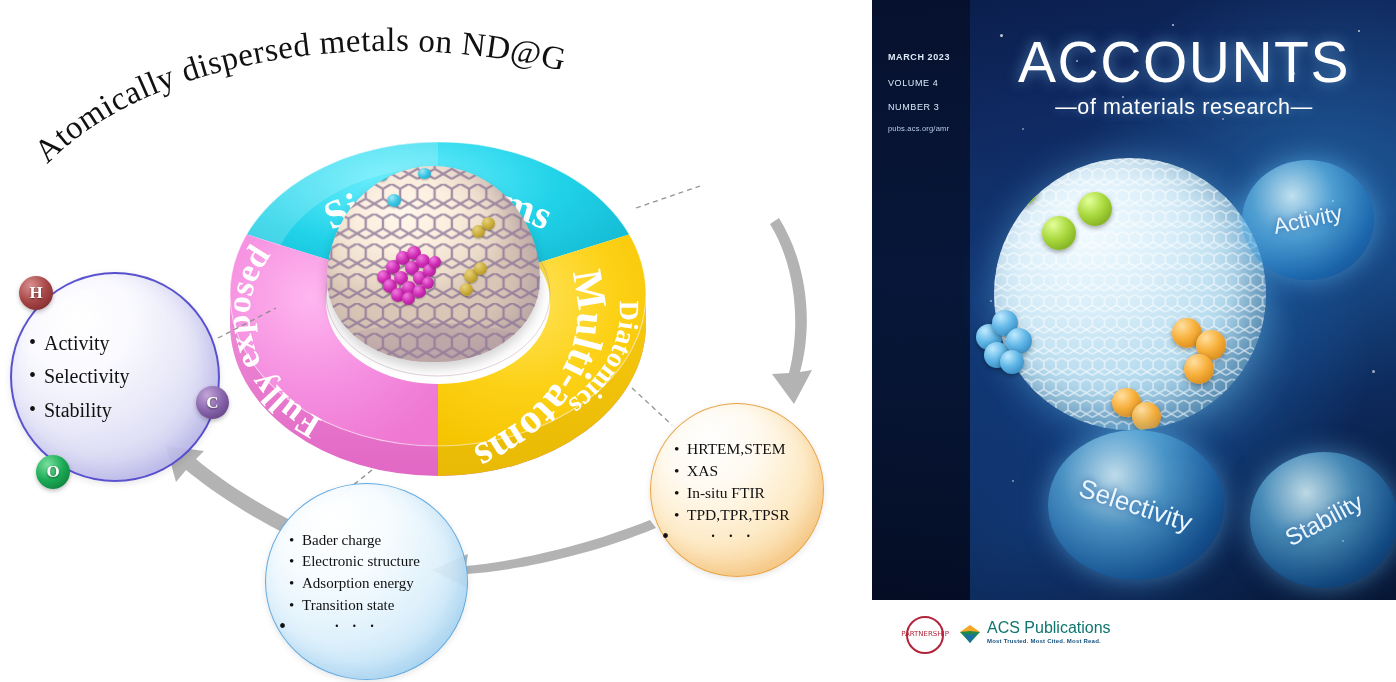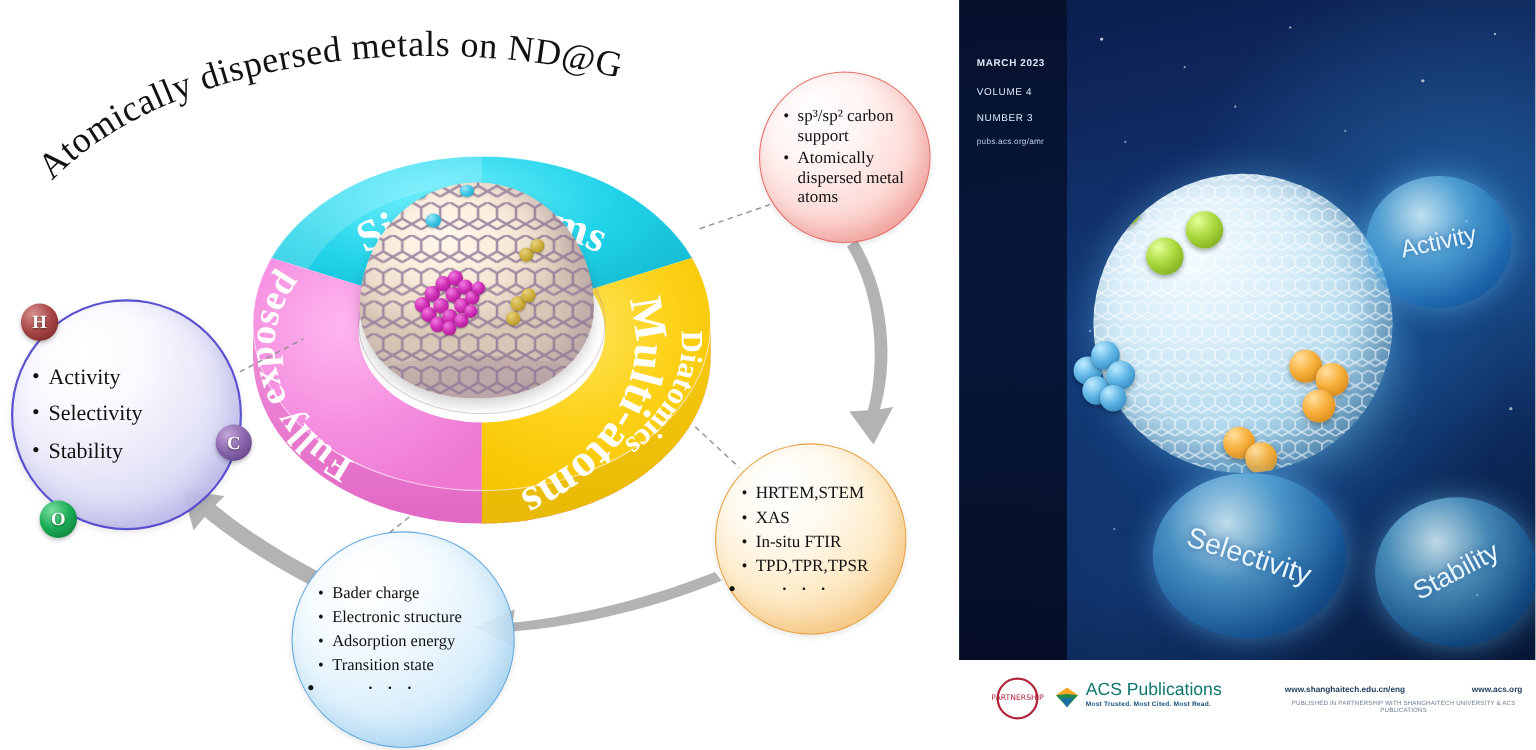--- a/index.html
+++ b/index.html
@@ -363,26 +363,20 @@
         <path d="M 372,470 L 332,502"></path>
         <path d="M 218,338 L 276,308"></path>
       </g>
       <g fill="#b3b3b3">
         <path d="M 779,218 C 810,268 812,330 800,372 L 812,370 L 794,404 L 772,374 L 789,373 C 800,330 798,270 770,224 Z"></path>
         <path d="M 650,520 C 580,548 510,562 466,566 L 468,554 L 432,570 L 468,588 L 466,574 C 512,571 586,557 656,528 Z"></path>
         <path d="M 290,520 C 248,498 216,476 196,459 L 204,451 L 166,446 L 176,482 L 186,470 C 208,488 242,512 286,534 Z"></path>
       </g>
     </svg>
 
-    <div class="bubble" id="bubble-red">
-      <ul style="padding-left:34px;">
-        <li><span>sp³/sp² carbon support</span></li>
-        <li style="margin-top:2px;"><span>Atomically dispersed metal atoms</span></li>
-      </ul>
-    </div>
 
     <div class="bubble" id="bubble-orange">
       <ul style="padding-left:36px;">
         <li>HRTEM,STEM</li>
         <li>XAS</li>
         <li>In-situ FTIR</li>
         <li>TPD,TPR,TPSR</li>
         <li class="dots" style="list-style:none;margin-left:-12px;margin-top:3px;">· · ·</li>
       </ul>
     </div>
@@ -469,38 +463,35 @@
         <span>Stability</span>
       </div>
 
       <div class="cover-meta">
         <div class="m1">MARCH 2023</div>
         <div class="m2">VOLUME 4</div>
         <div class="m3">NUMBER 3</div>
         <div class="m4">pubs.acs.org/amr</div>
       </div>
 
+      <div id="cover-title">
+        <div class="main">ACCOUNTS</div>
+        <div class="sub">—of materials research—</div>
+      </div>
 
     </div>
 
     <div id="cover-footer">
       <div id="seal">PARTNERSHIP</div>
       <div id="acs-logo">
         <svg id="acs-diamond" viewBox="0 0 24 24">
           <polygon points="12,3 22,10 12,17 2,10" fill="#f5a623"></polygon>
           <polygon points="12,9 22,10 12,21 2,10" fill="#1f8a4c"></polygon>
           <polygon points="12,13 18,12 12,21 6,12" fill="#1b6fa8"></polygon>
         </svg>
         <div id="acs-text">
           <div class="t1">ACS Publications</div>
           <div class="t2">Most Trusted. Most Cited. Most Read.</div>
         </div>
       </div>
-      <div id="cover-urls">
-        <div class="row">
-          <span>www.shanghaitech.edu.cn/eng</span>
-          <span>www.acs.org</span>
-        </div>
-        <div class="pub">PUBLISHED IN PARTNERSHIP WITH SHANGHAITECH UNIVERSITY &amp; ACS PUBLICATIONS</div>
-      </div>
     </div>
   </div>
 </div>
 
 </body></html>

